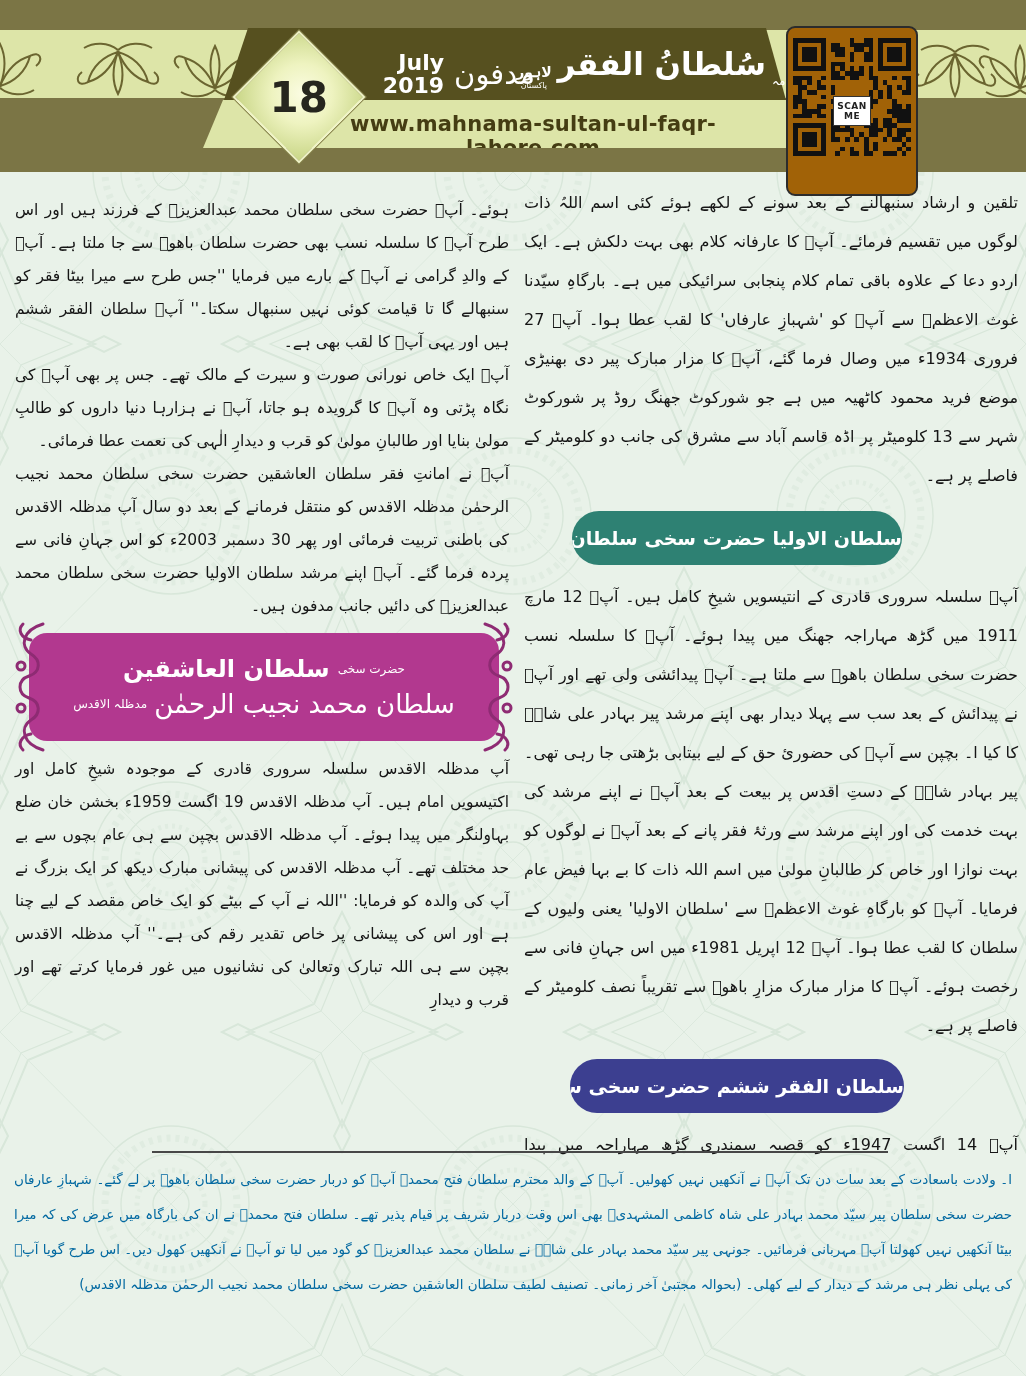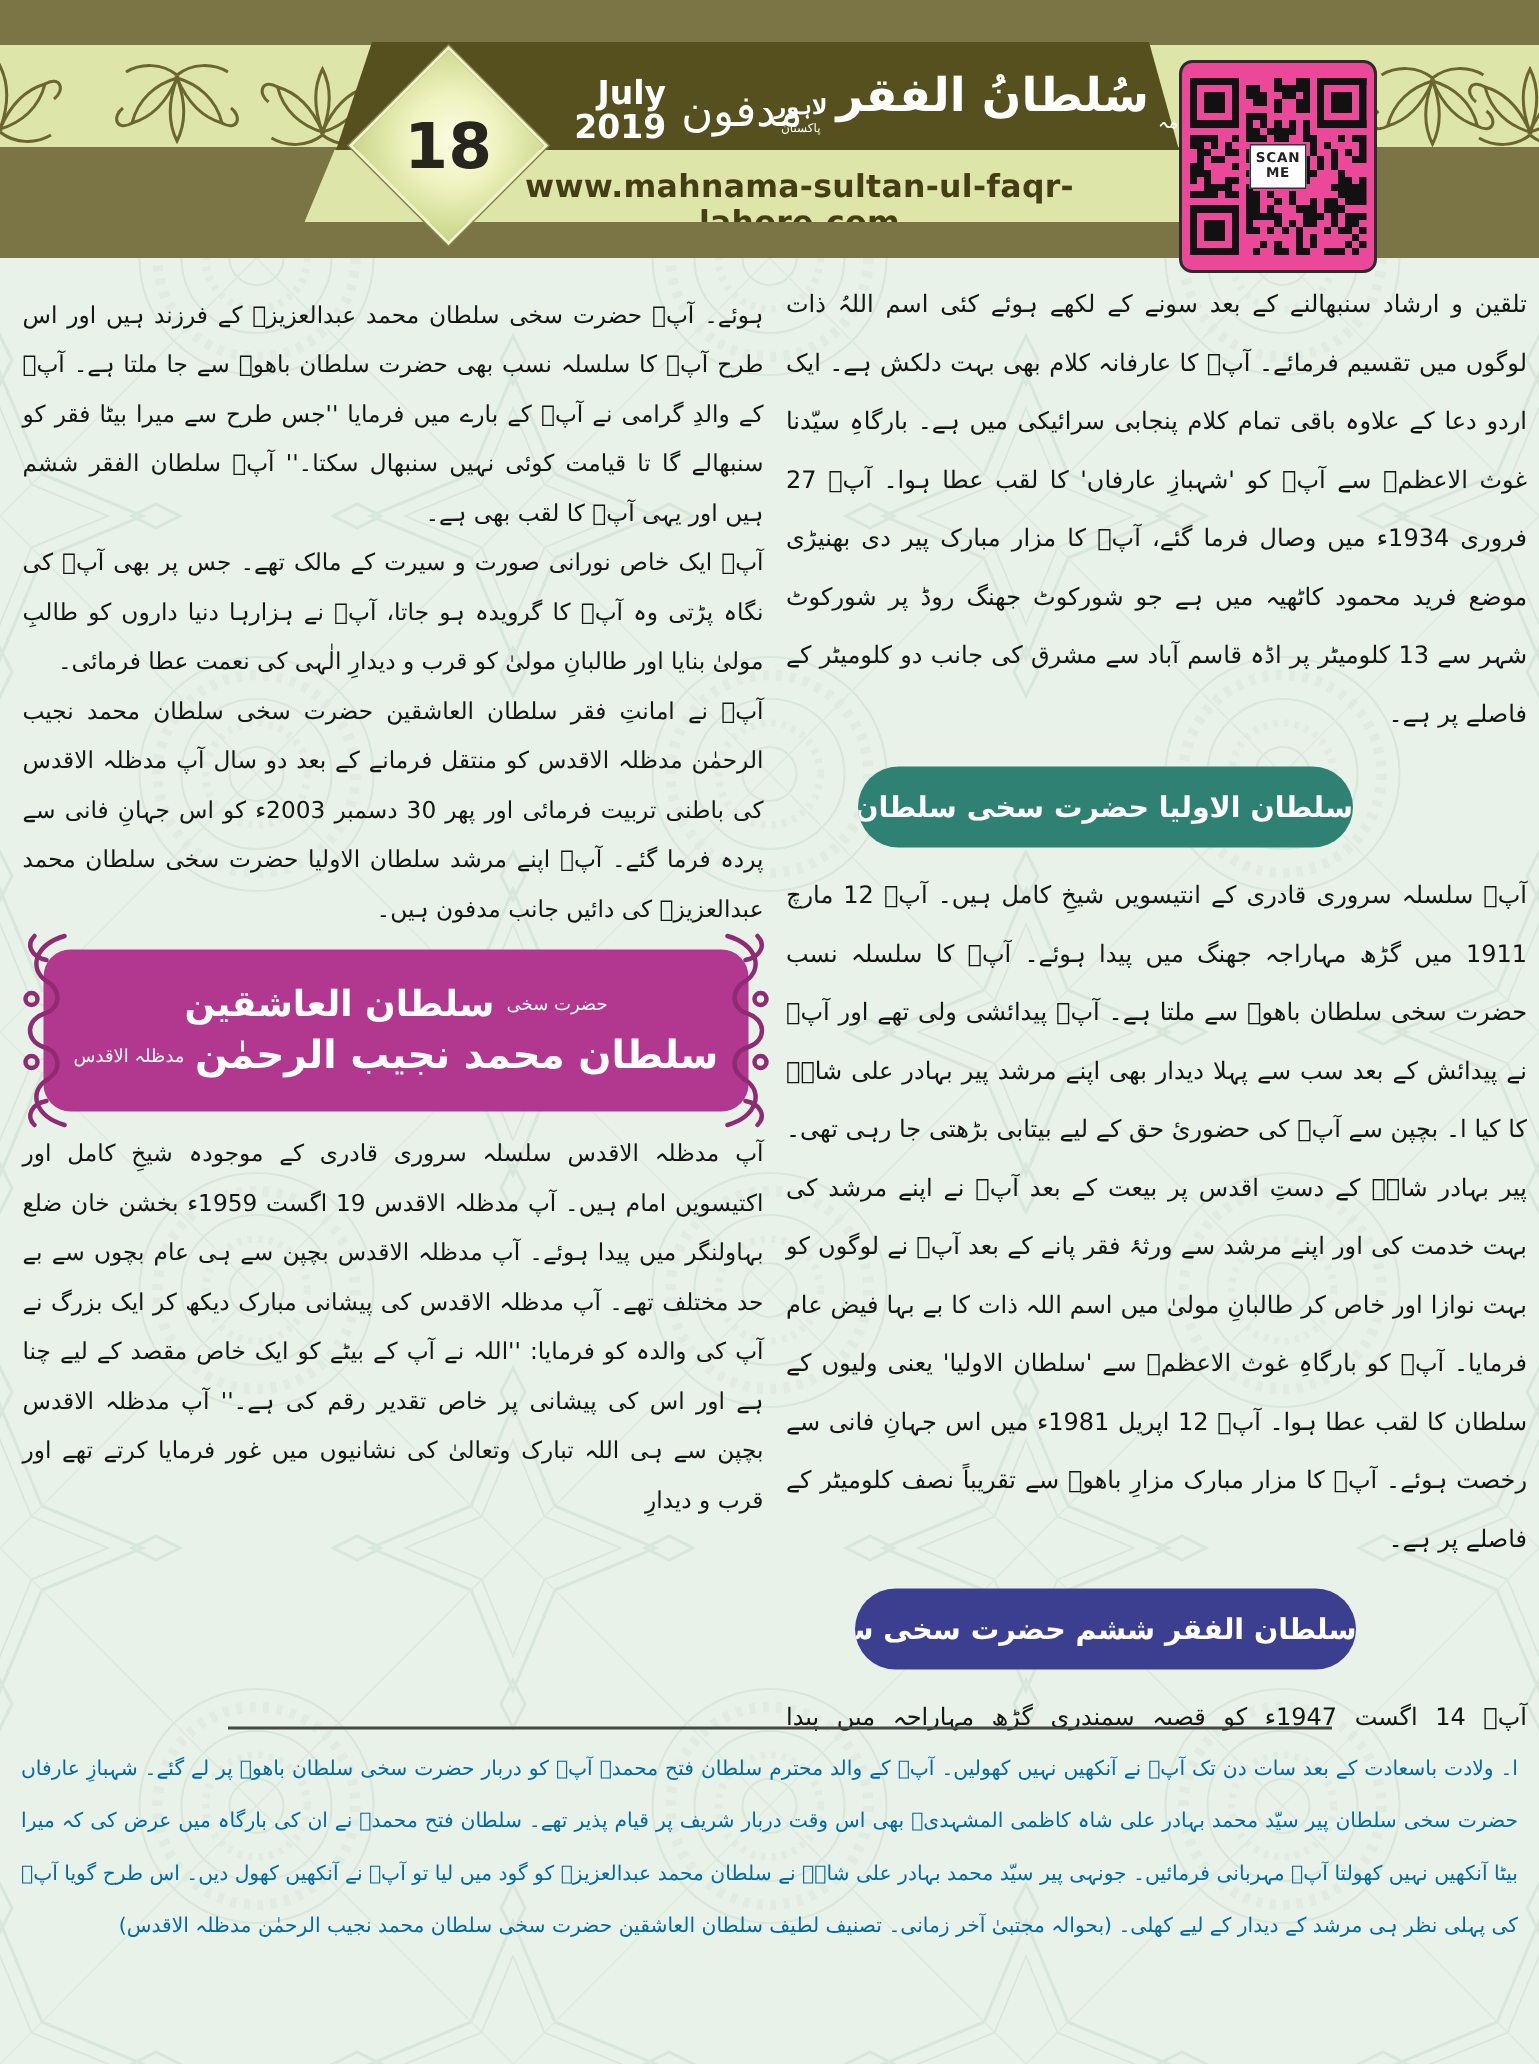--- a/index.html
+++ b/index.html
@@ -25,22 +25,22 @@
   .logo .lg-city{font-size:14px;font-weight:bold;}
   .logo .lg-tiny{font-size:8px;}
   .date{position:absolute;top:48px;left:360px;width:175px;height:52px;color:#fff;
         display:flex;direction:rtl;align-items:center;justify-content:flex-start;gap:10px;}
   .date-ur{font-size:29px;white-space:nowrap;}
   .date-en{font-weight:bold;font-size:22px;line-height:23px;text-align:right;}
   .diamond{position:absolute;left:252px;top:50px;width:90px;height:90px;transform:rotate(45deg);
            background:radial-gradient(circle at 50% 45%,#fbfce2 0%,#eef3c0 45%,#c9d687 100%);
            border:2px solid #f0f4c8;box-shadow:0 0 0 1px #84814a;display:flex;align-items:center;justify-content:center;}
   .diamond span{transform:rotate(-45deg);font-size:42px;font-weight:bold;color:#26261e;}
-  .qr-box{position:absolute;left:786px;top:26px;width:132px;height:142px;background:#ec4899;
-          border:2px solid #2c2c2c;border-radius:9px;box-sizing:border-box;padding:5px;margin-top:14px;}
+  .qr-box{position:absolute;left:786px;top:26px;width:132px;height:170px;background:#a16207;
+          border:2px solid #2c2c2c;border-radius:9px;box-sizing:border-box;padding:5px;}
   .qr-box svg{width:118px;height:128px;display:block;shape-rendering:crispEdges;}
   .scanme{position:absolute;left:50%;top:50%;transform:translate(-50%,-50%);background:#fff;
           border:1px solid #333;width:36px;height:28px;display:flex;align-items:center;justify-content:center;
           text-align:center;font-size:9px;line-height:10px;font-weight:bold;color:#222;letter-spacing:.5px;}
 
   
   .col{position:absolute;direction:rtl;text-align:justify;color:#151515;z-index:3;}
   .col p{margin:0;}
   .col-right{top:183px;right:8px;width:494px;font-size:16px;line-height:39px;}
   .col-right p{line-height:39px;}
@@ -49,21 +49,21 @@
             line-height:54px;text-align:center;direction:rtl;white-space:nowrap;overflow:hidden;}
   .sec-head.teal{background:#2e8173;margin:16px 116px 12px 48px;}
   .sec-head.navy{background:#3c3f90;margin:14px 114px 12px 46px;}
   .last-justify{text-align-last:justify;}
 
   .banner{position:relative;margin:10px 10px 12px 14px;height:108px;background:#b2388f;border-radius:18px;
           color:#fff;display:flex;flex-direction:column;align-items:center;justify-content:center;z-index:2;}
   .banner .b-line1{display:flex;direction:rtl;align-items:flex-end;gap:8px;}
   .banner .b-line2{display:flex;direction:rtl;align-items:center;gap:7px;margin-top:2px;}
   .banner .b-big1{font-size:24px;font-weight:bold;}
-  .banner .b-big2{font-size:26px;font-weight:bold;}
+  .banner .b-big2{font-size:26px;font-weight:normal;}
   .banner .b-small{font-size:12px;}
   .flourish{position:absolute;top:-13px;width:34px;height:134px;z-index:-1;}
   .flourish.fl-left{left:-16px;}
   .flourish.fl-right{right:-16px;transform:scaleX(-1);}
 
   .footnote-rule{position:absolute;top:1151px;left:152px;width:736px;height:2px;background:#474747;z-index:3;}
   .footnote{position:absolute;top:1162px;left:14px;width:998px;direction:rtl;text-align:justify;
             font-size:13.5px;line-height:35px;color:#0369a1;z-index:3;margin:0;}
 </style>
 </head>

